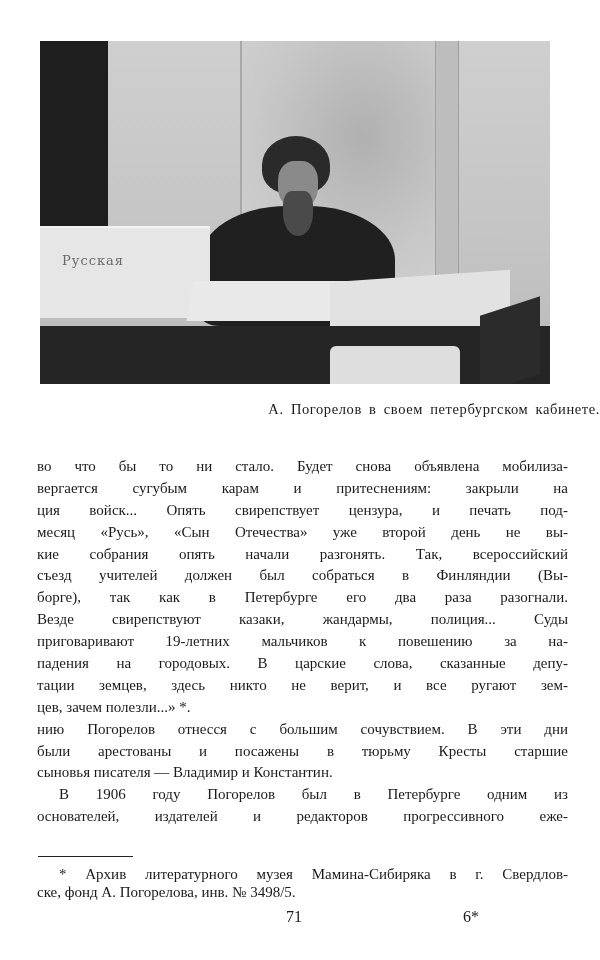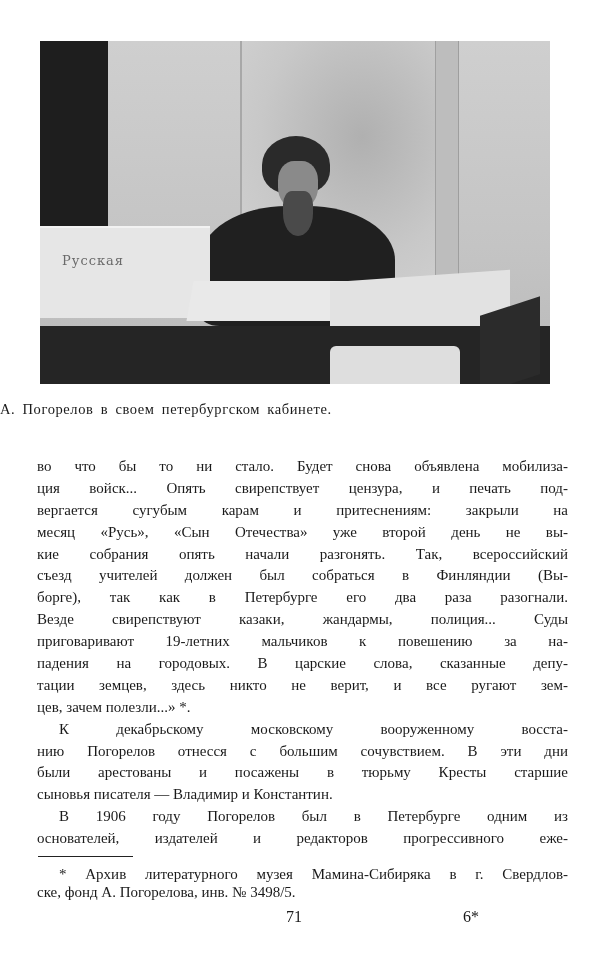--- a/index.html
+++ b/index.html
@@ -21,21 +21,21 @@
   .photo .body { position:absolute; left:160px; top:165px; width:195px; height:120px; background:#202020; border-radius:45% 45% 10% 10%; }
   .photo .papers-left { position:absolute; left:0; top:185px; width:170px; height:90px; background:#e6e6e6; border-top:2px solid #f2f2f2; }
   .photo .papers-mid { position:absolute; left:150px; top:240px; width:180px; height:40px; background:#e9e9e9; transform:skewX(-10deg); }
   .photo .papers-right { position:absolute; left:290px; top:235px; width:180px; height:75px; background:#e2e2e2; transform:skewY(-4deg); }
   .photo .desk { position:absolute; left:0; top:285px; width:100%; height:60px; background:#252525; }
   .photo .desk-right { position:absolute; left:440px; top:265px; width:60px; height:78px; background:#2b2b2b; transform:skewY(-18deg); }
   .photo .papers-front { position:absolute; left:290px; top:305px; width:130px; height:38px; background:#dedede; border-radius:6px 6px 0 0; }
   .photo .inscription { position:absolute; left:22px; top:212px; font-family:"DejaVu Serif", serif; font-size:13px; color:#6a6a6a; letter-spacing:1px; }
 
   .caption {
-    position:absolute; left:0; top:401px; width:600px; text-align:left;
+    position:absolute; left:0; top:401px; width:600px; text-align:right;
     font-family:"Liberation Serif", serif; font-size:14.5px; letter-spacing:0.6px; word-spacing:3px;
   }
   .body-text {
     position:absolute; left:37px; top:456px; width:531px;
     font-family:"Liberation Serif", serif; font-size:15px; line-height:21.9px;
   }
   .line { display:block; white-space:nowrap; text-align:justify; text-align-last:justify; height:21.9px; }
   .line.last { text-align-last:left; }
   .line.indent { padding-left:22px; }
   .footnote-rule { position:absolute; left:38px; top:856px; width:95px; height:0; border-top:1.5px solid #222; }
@@ -69,32 +69,31 @@
     <div class="papers-right"></div>
     <div class="desk"></div>
     <div class="desk-right"></div>
     <div class="papers-front"></div>
   </div>
 
   <div class="caption">А. Погорелов в своем петербургском кабинете.</div>
 
   <div class="body-text">
     <span class="line">во что бы то ни стало. Будет снова объявлена мобилиза-</span>
+    <span class="line">вергается  сугубым карам и  притеснениям: закрыли  на</span>
     <span class="line">ция войск... Опять свирепствует цензура, и печать под-</span>
-    <span class="line">вергается  сугубым карам и  притеснениям: закрыли  на</span>
     <span class="line">месяц «Русь», «Сын Отечества» уже второй день не вы-</span>
     <span class="line">кие собрания опять начали разгонять. Так, всероссийский</span>
     <span class="line">съезд учителей должен был собраться в Финляндии (Вы-</span>
     <span class="line">борге), так как в Петербурге его два раза разогнали.</span>
     <span class="line">Везде свирепствуют казаки, жандармы, полиция...  Суды</span>
     <span class="line">приговаривают 19-летних мальчиков к повешению за на-</span>
     <span class="line">падения на городовых. В царские слова, сказанные депу-</span>
     <span class="line">тации земцев, здесь никто не верит, и все ругают зем-</span>
     <span class="line last">цев, зачем полезли...» *.</span>
-    <span class="line indent">К декабрьскому  московскому  вооруженному  восста-</span>
     <span class="line">нию Погорелов отнесся с большим сочувствием.  В эти дни</span>
     <span class="line">были арестованы и посажены в тюрьму Кресты старшие</span>
     <span class="line last">сыновья писателя — Владимир и Константин.</span>
     <span class="line indent">В 1906 году Погорелов  был в Петербурге одним  из</span>
     <span class="line">основателей, издателей и редакторов прогрессивного еже-</span>
   </div>
 
   <div class="footnote-rule"></div>
 
   <div class="footnote">

